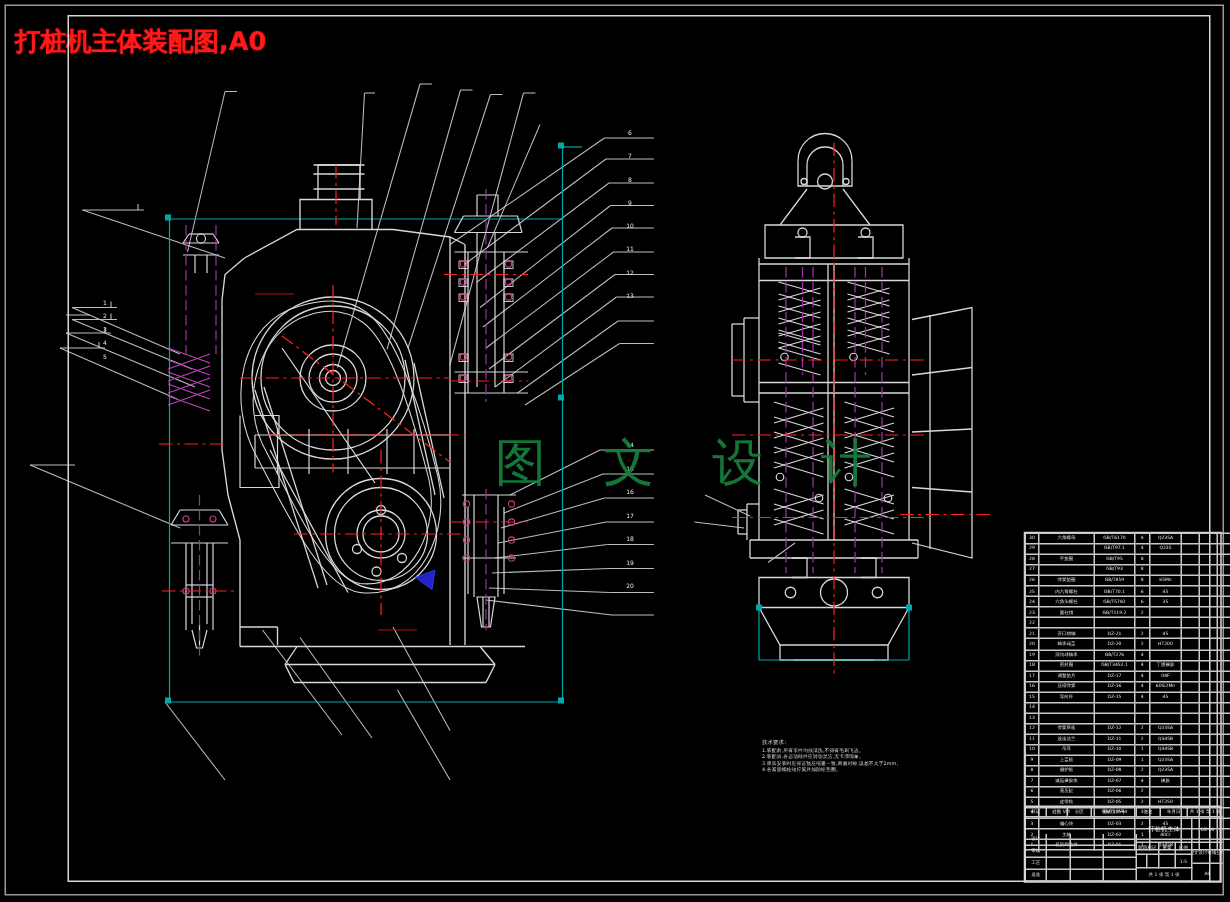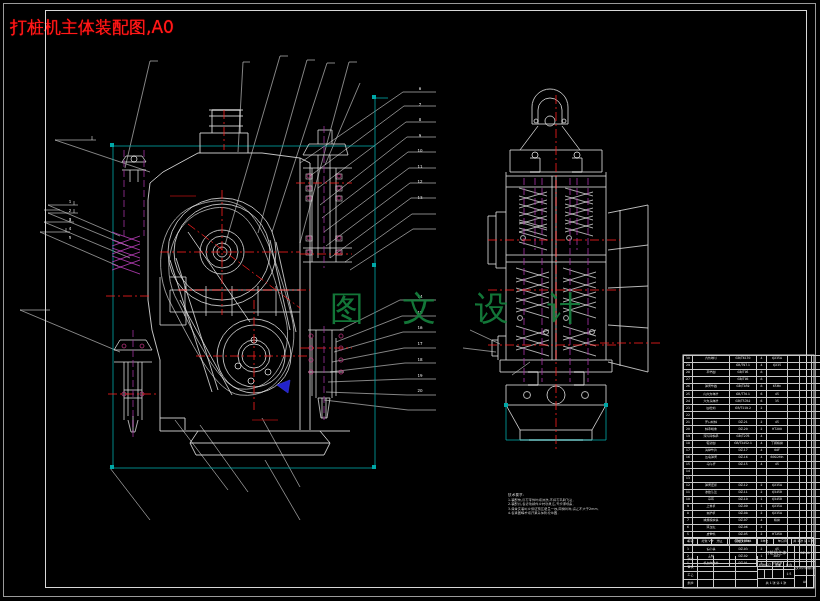--- a/index.html
+++ b/index.html
@@ -10,21 +10,21 @@
 
   
   .outer-frame{position:absolute;left:3px;top:3px;width:813px;height:594px;
                border:1px solid #9a9a9a;box-sizing:border-box;}
   .inner-frame{position:absolute;left:45px;top:10px;width:762px;height:578px;
                border:1px solid #d8d8d8;box-sizing:border-box;}
 
   
   .dwg-title{position:absolute;left:10px;top:16px;color:#ff1a1a;
              font-family:"DejaVu Sans","Liberation Sans",sans-serif;
-             font-size:17px;font-weight:400;letter-spacing:0px;white-space:nowrap;
+             font-size:17px;font-weight:700;letter-spacing:0px;white-space:nowrap;
              text-shadow:0 0 1px #ff0000;}
 
   
   .watermark{position:absolute;left:330px;top:286px;color:#15803d;
              font-family:Liberation Mono, monospace;
              font-size:34px;letter-spacing:9px;white-space:nowrap;opacity:.92;}
 
   
   svg.cad{position:absolute;left:0;top:0;width:820px;height:601px;}
 

